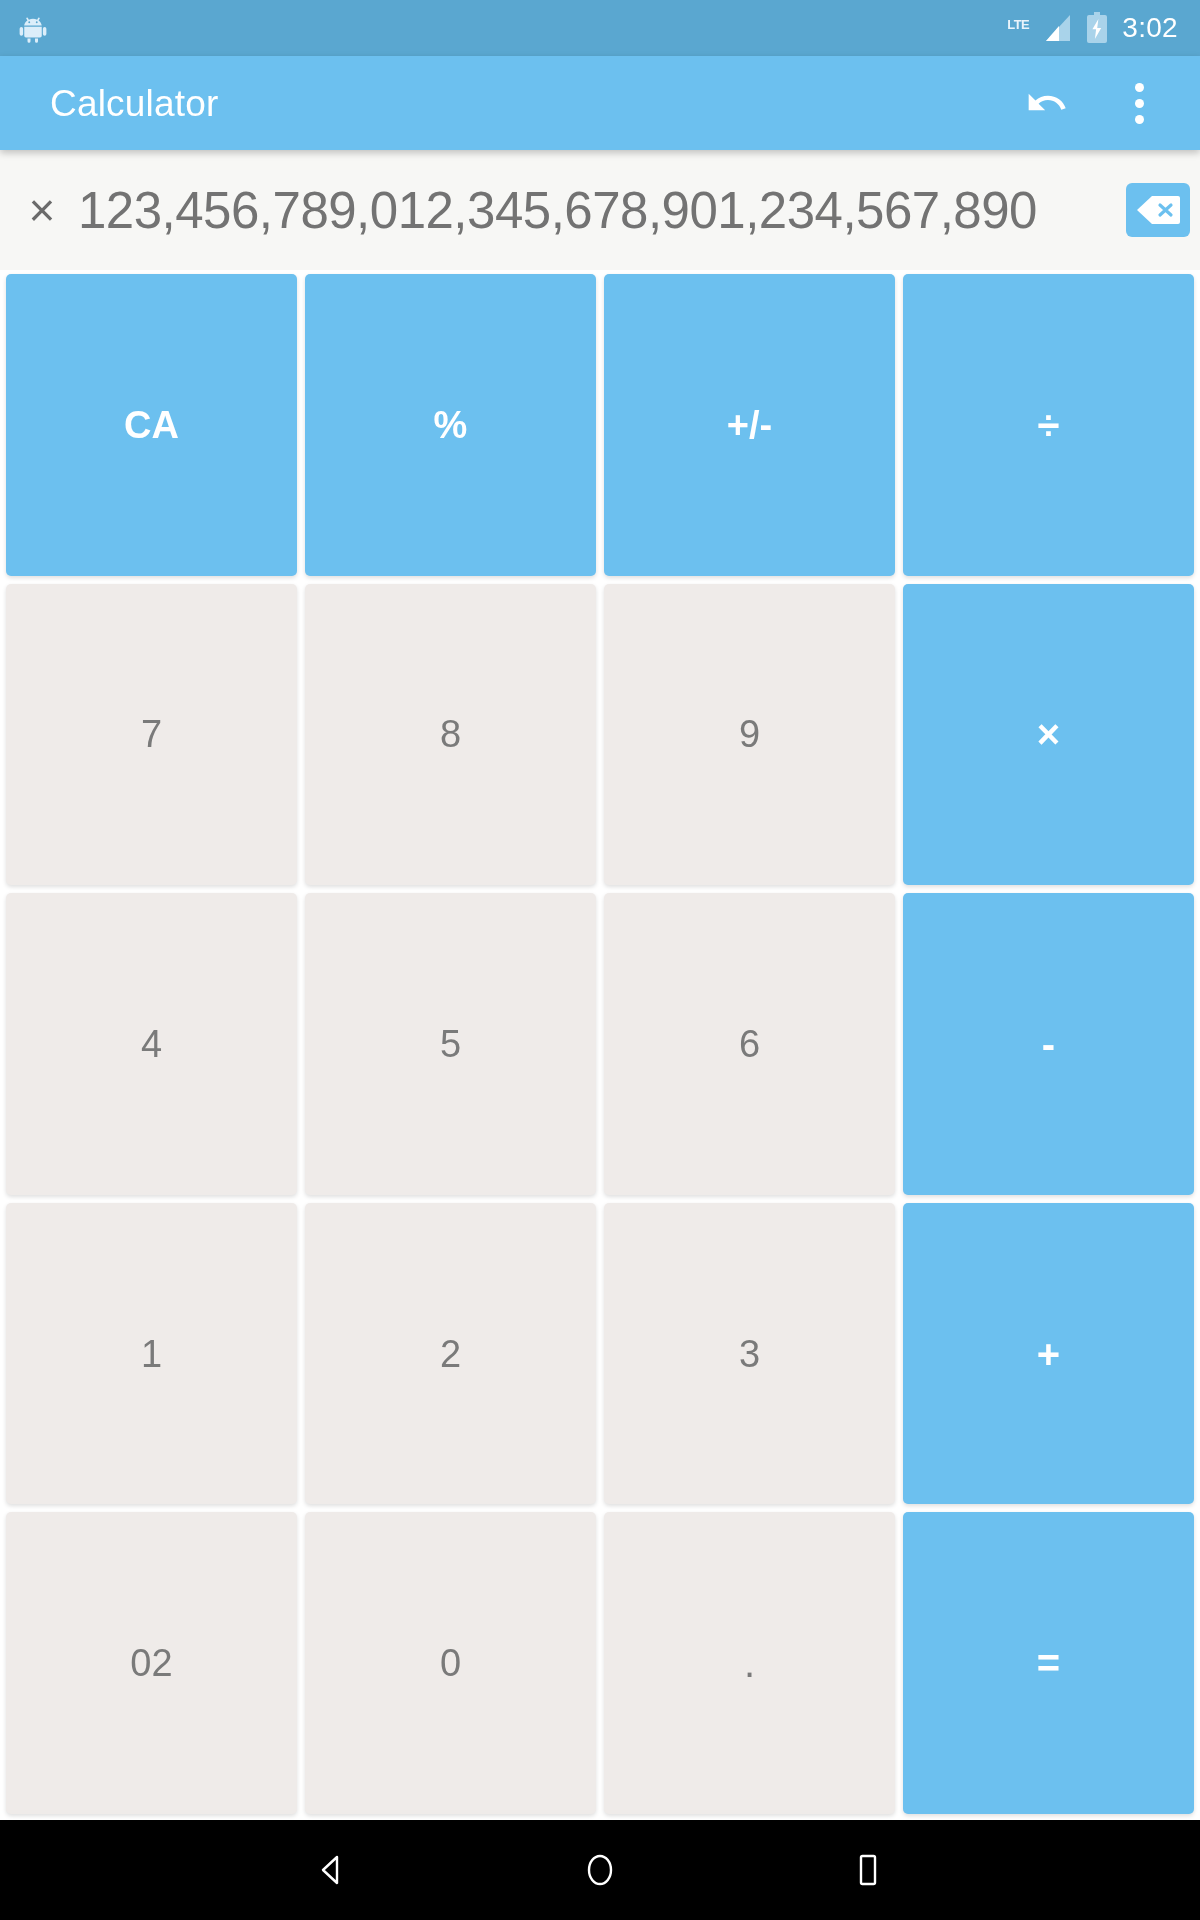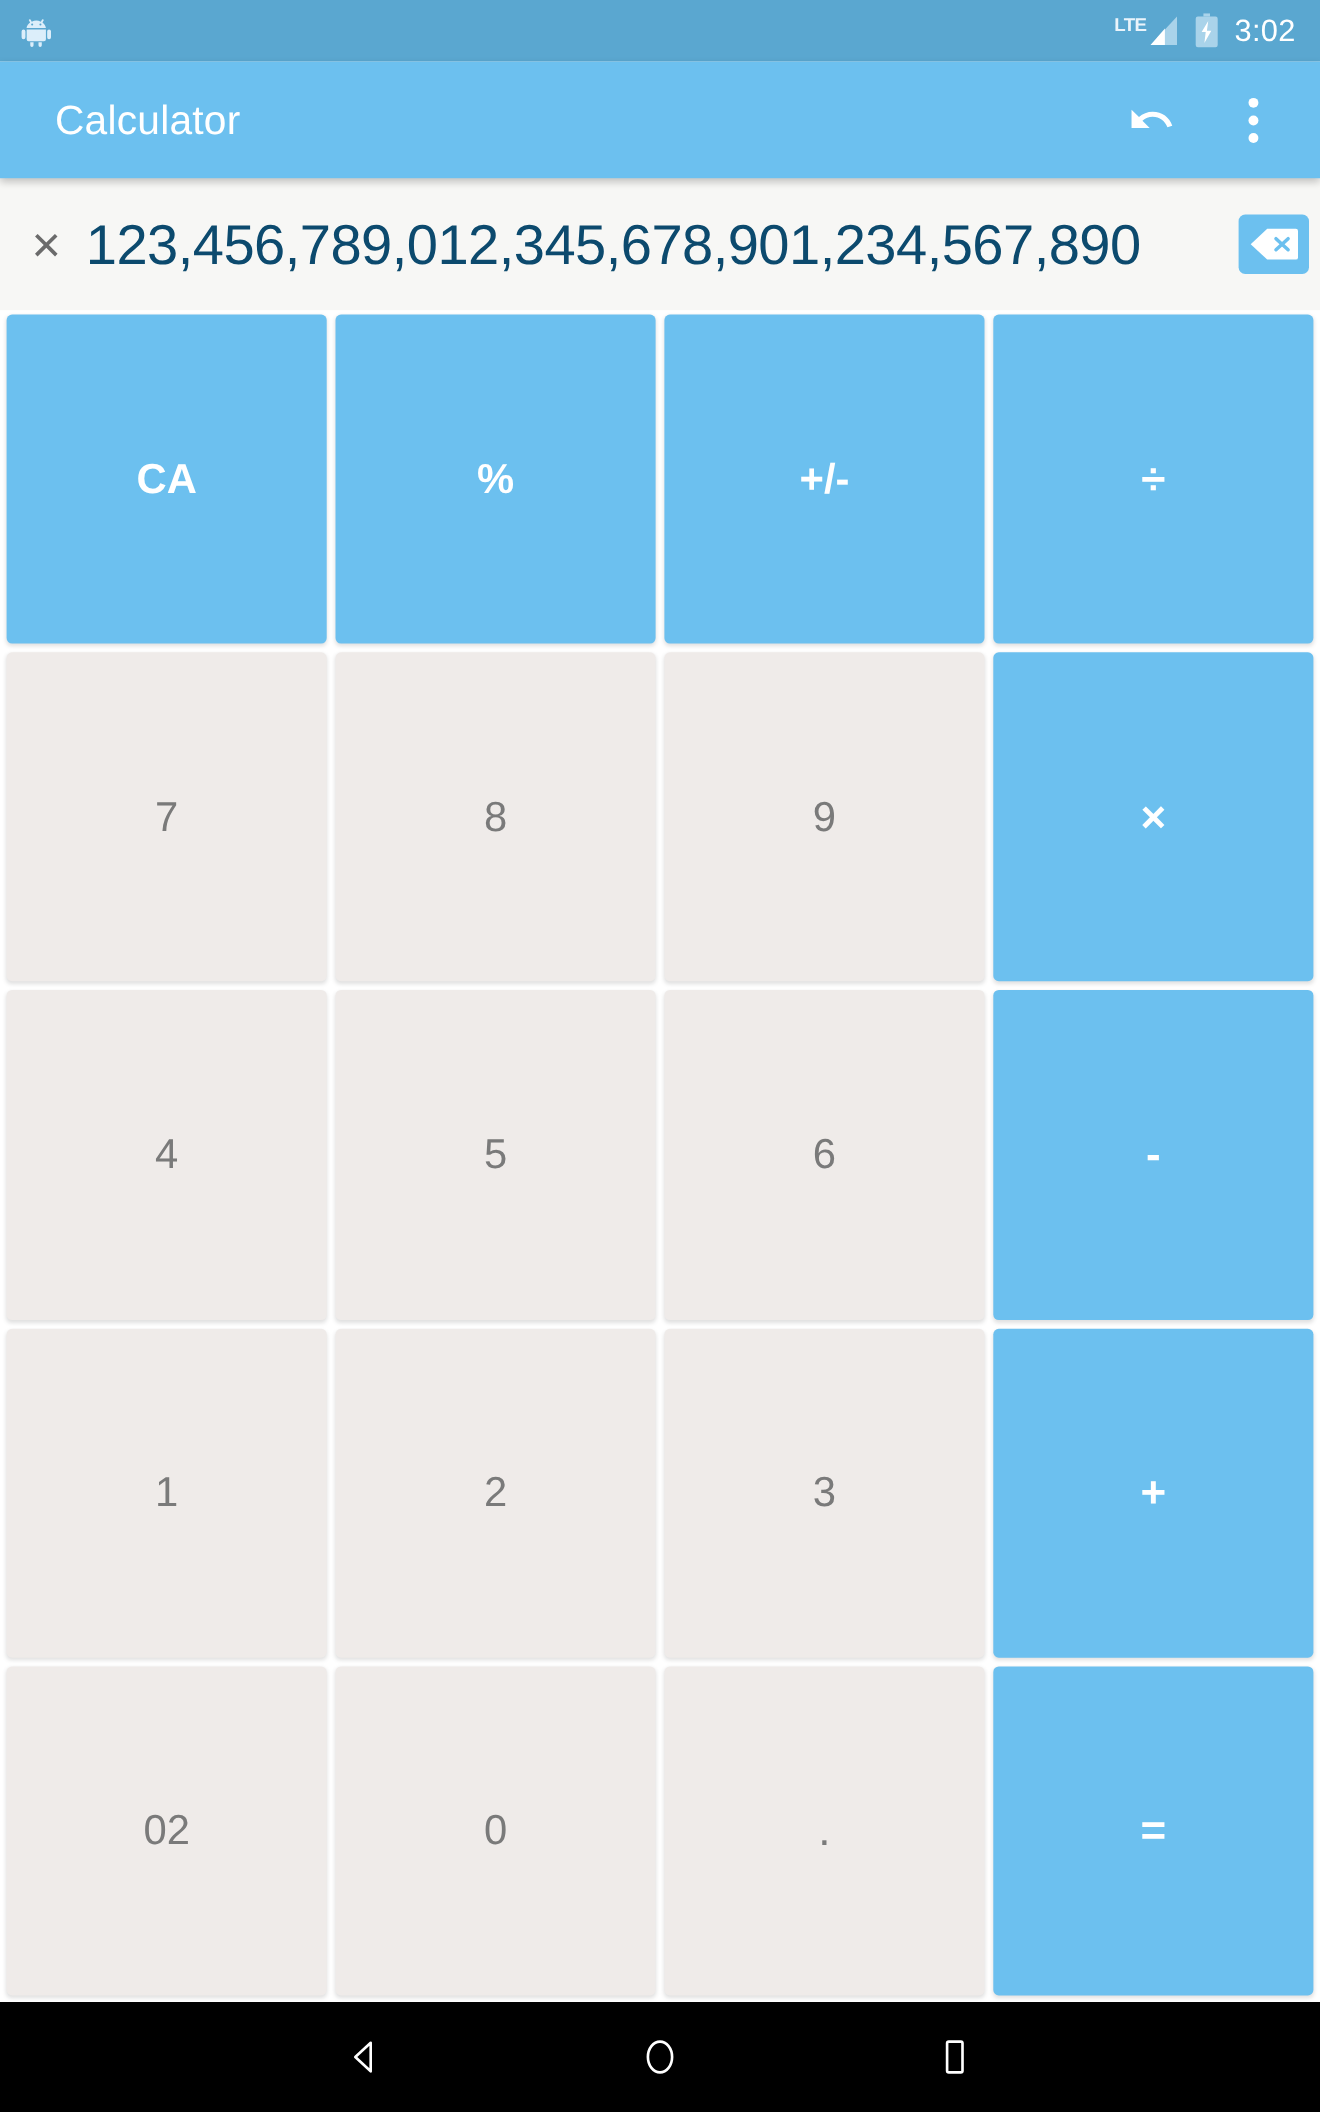--- a/index.html
+++ b/index.html
@@ -34,39 +34,39 @@
   .status-right {
     margin-left: auto;
     display: flex;
     align-items: center;
     gap: 14px;
   }
   .android-robot { width: 30px; height: 30px; display: block; }
   .sig-wrap { display: flex; align-items: flex-end; gap: 0px; }
   .lte-label {
     color: #eaf4fb;
-    font-size: 17px;
+    font-size: 13px;
     font-weight: bold;
     letter-spacing: -0.5px;
     line-height: 1;
-    margin-right: 2px;
+    margin-right: 15px;
     margin-bottom: 12px;
   }
   .signal-tri { width: 28px; height: 30px; display: block; }
   .battery-ico { width: 22px; height: 32px; display: block; }
   .clock {
     color: #ffffff;
     font-size: 28px;
     line-height: 1;
     letter-spacing: 0.3px;
   }
 
   
   .app-bar {
-    height: 106px;
+    height: 94px;
     background: #6cc0ef;
     display: flex;
     align-items: center;
     padding: 0 28px 0 50px;
     flex: 0 0 auto;
     position: relative;
     z-index: 5;
     box-shadow: 0 3px 7px rgba(0,0,0,0.22);
   }
   .app-title {
@@ -108,21 +108,21 @@
     color: #6b6b6b;
     font-size: 46px;
     line-height: 1;
     width: 56px;
     text-align: center;
     flex: 0 0 auto;
     font-weight: 300;
   }
   .display-value {
     flex: 1 1 auto;
-    color: #0c4a6e;
+    color: #737373;
     font-size: 51px;
     line-height: 1;
     text-align: left;
     white-space: nowrap;
     overflow: hidden;
     letter-spacing: -0.5px;
     padding-left: 8px;
     font-weight: 300;
   }
   .backspace-btn {

